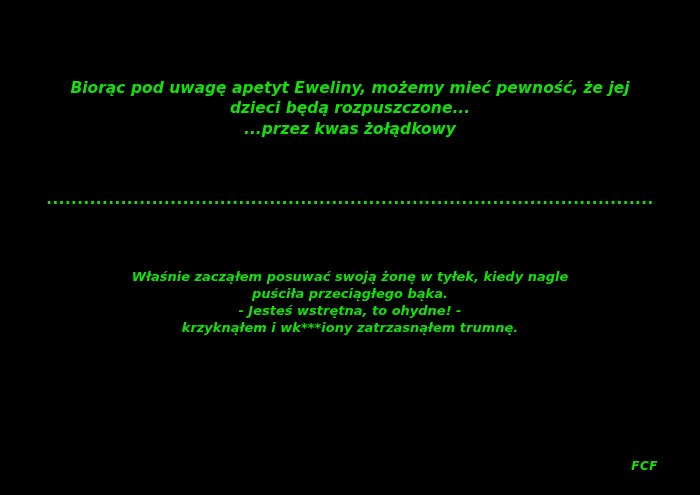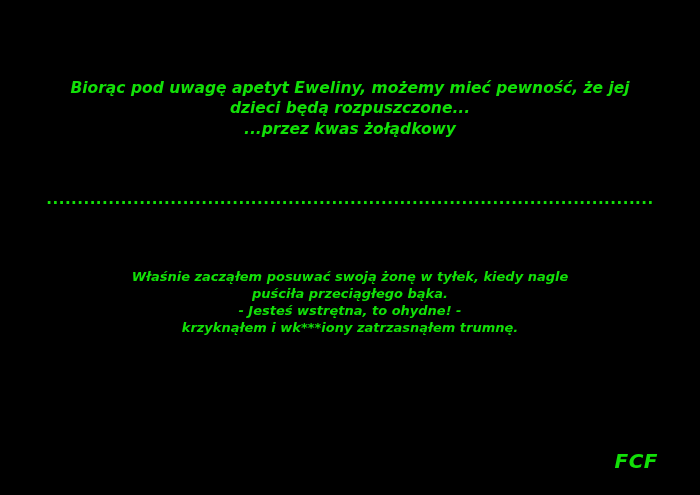--- a/index.html
+++ b/index.html
@@ -55,21 +55,21 @@
     top: 268px;
     font-size: 13px;
     padding: 0 60px;
     box-sizing: border-box;
   }
   .signature {
     position: absolute;
     right: 42px;
     bottom: 22px;
     color: #12e008;
-    font-size: 20px;
+    font-size: 12px;
     font-weight: bold;
     font-style: italic;
     font-family: "DejaVu Sans", sans-serif;
     letter-spacing: 0.5px;
   }
 </style>
 </head>
 <body>
 
 <div class="page">

